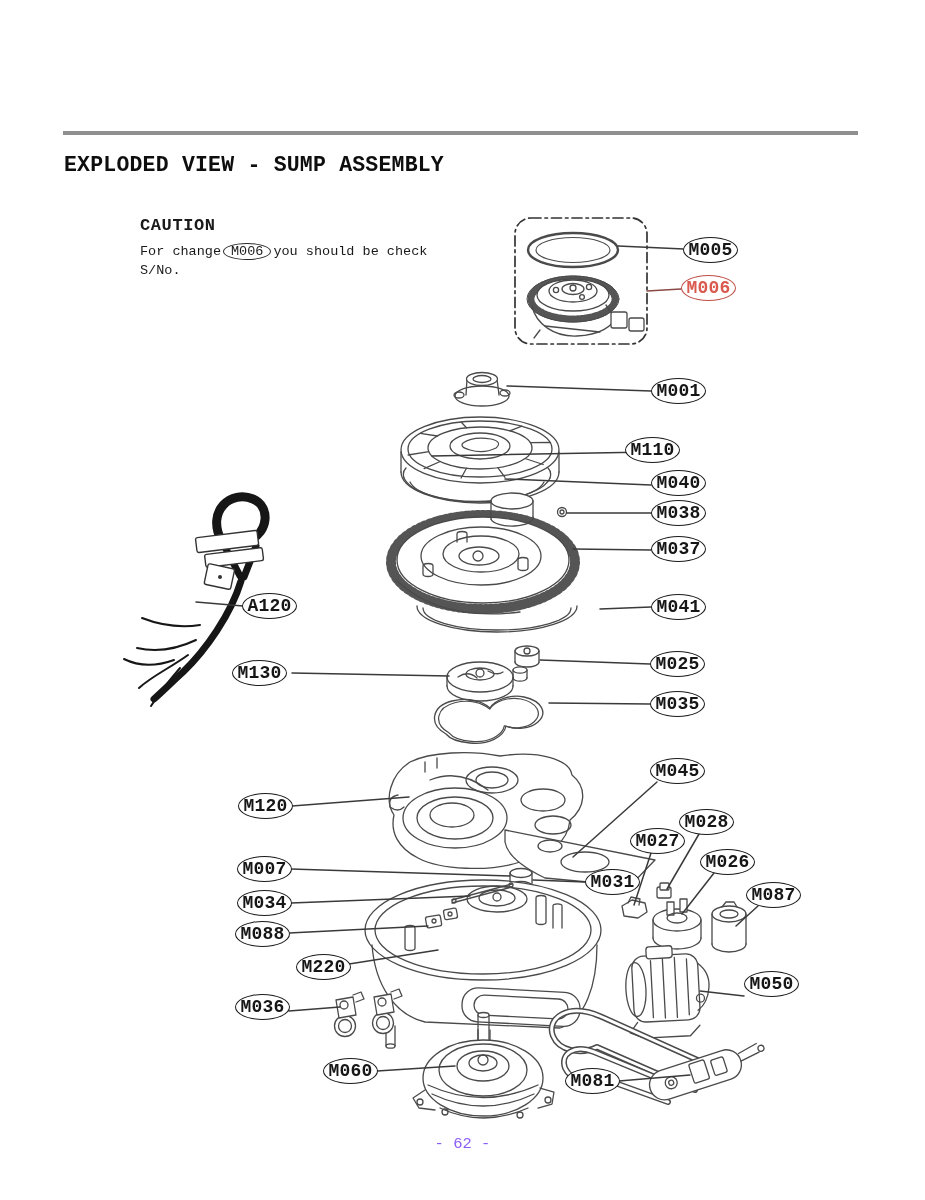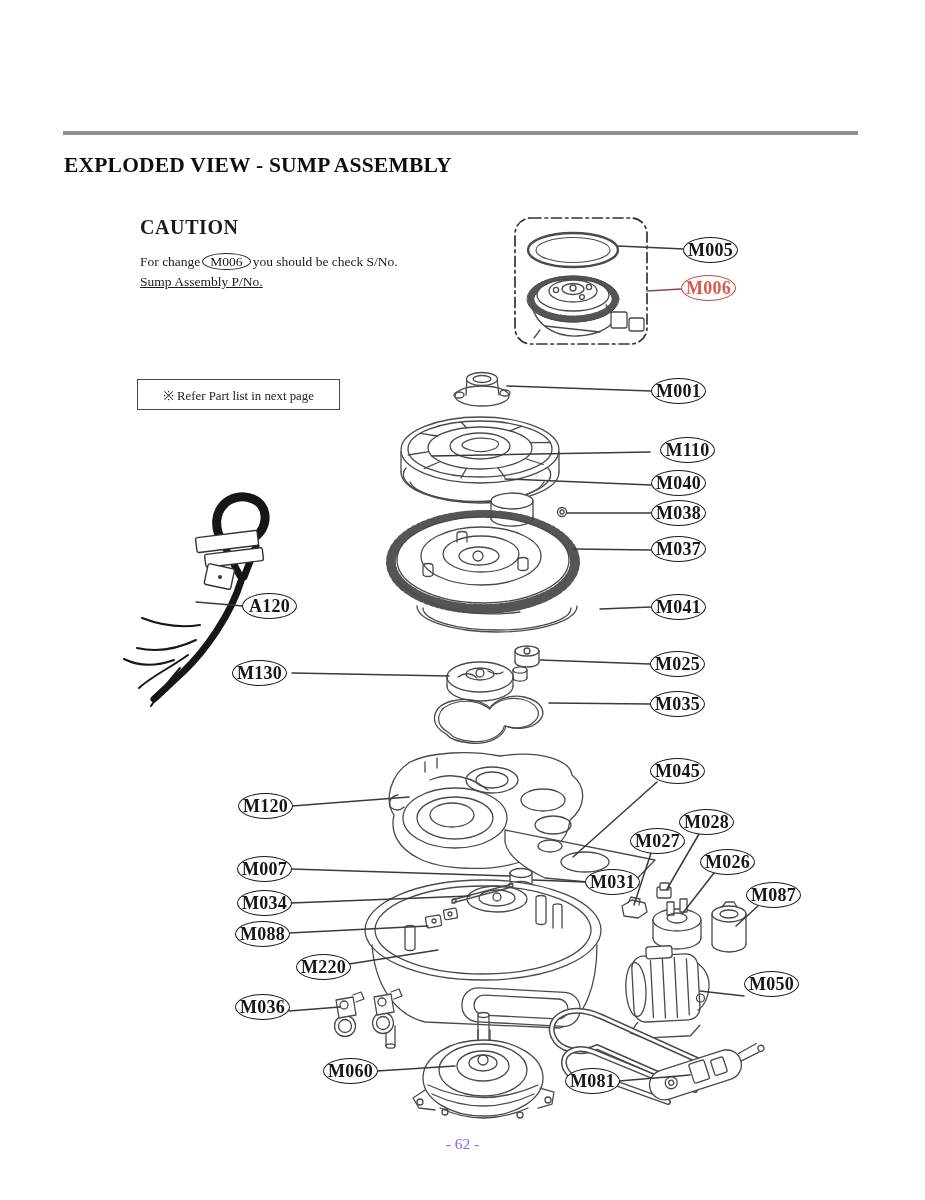--- a/index.html
+++ b/index.html
@@ -1,23 +1,23 @@
 <!DOCTYPE html>
 <html><head>
 <meta charset="utf-8">
 <style>
   html,body{margin:0;padding:0;background:#e8e8e8;}
   #page{position:relative;width:925px;height:1200px;background:#ffffff;margin:0 auto;
-        font-family:Liberation Serif, serif;color:#111;overflow:hidden;}
+        font-family:Liberation Mono, monospace;color:#111;overflow:hidden;}
   .rule{position:absolute;left:63px;top:131px;width:795px;height:4px;background:#8f8f8f;}
   .title{position:absolute;left:64px;top:153px;font-size:21.5px;font-weight:bold;
          letter-spacing:0.2px;color:#0e0e0e;}
   
   .caution{position:absolute;left:140px;top:216px;width:300px;font-size:13.5px;color:#1a1a1a;}
-  .caution h3{margin:0 0 13px 0;font-size:20px;letter-spacing:0.6px;}
+  .caution h3{margin:0 0 7px 0;font-size:17px;letter-spacing:0.6px;}
   .caution .l1{line-height:19px;}
   .oval-inline{display:inline-block;border:1.6px solid #2a2a2a;border-radius:50%;
                padding:0 7px;margin:0 2px;line-height:15px;}
   .caution .l2{text-decoration:underline;margin-top:3px;}
   table.ctab{border-collapse:collapse;margin-top:8px;width:288px;table-layout:fixed;}
   table.ctab td{border:1.4px solid #222;text-align:center;font-size:13px;
                 padding:1px 2px;vertical-align:middle;}
   table.ctab td.c1{width:96px;}
   td.multiline{white-space:pre-line;line-height:17px;}
   .notebox{position:absolute;left:137px;top:379px;width:201px;height:29px;border:1.3px solid #4a4a4a;
@@ -35,24 +35,22 @@
 <body>
 
 <div id="page">
 
   <div class="rule"></div>
   <div class="title">EXPLODED VIEW - SUMP ASSEMBLY</div>
 
   <div class="caution">
     <h3>CAUTION</h3>
     <div class="l1"><span>For change</span><span class="oval-inline">M006</span><span>you should be check S/No.</span></div>
-    <div class="l2">Sump Assembly P/No.</div>
   </div>
 
-  <div class="notebox">※ Refer Part list in next page</div>
 
   <svg class="art" width="925" height="1200" viewBox="0 0 925 1200">
     <g stroke="#4a4a4a" fill="none" stroke-width="1.3" stroke-linecap="round" stroke-linejoin="round">
 
       <rect x="515" y="218" width="132" height="126" rx="16" stroke-dasharray="10 4 2.5 4" stroke-width="1.7" stroke="#333"></rect>
 
       <g>
         <ellipse cx="573" cy="250" rx="45" ry="17" stroke-width="2.4"></ellipse>
         <ellipse cx="573" cy="250" rx="37" ry="12.5" stroke-width="1.1"></ellipse>
       </g>
@@ -321,21 +319,21 @@
         <path d="M 744 996 L 700 991"></path>
         <path d="M 377 1071 L 455 1066"></path>
         <path d="M 619 1081 L 690 1075"></path>
       </g>
     </g>
   </svg>
 
   <div class="lbl" style="left:683px;top:237px">M005</div>
   <div class="lbl red" style="left:681px;top:275px">M006</div>
   <div class="lbl" style="left:651px;top:378px">M001</div>
-  <div class="lbl" style="left:660px;top:437px">M110</div>
+  <div class="lbl" style="left:625px;top:437px">M110</div>
   <div class="lbl" style="left:651px;top:470px">M040</div>
   <div class="lbl" style="left:651px;top:500px">M038</div>
   <div class="lbl" style="left:651px;top:536px">M037</div>
   <div class="lbl" style="left:651px;top:594px">M041</div>
   <div class="lbl" style="left:242px;top:593px">A120</div>
   <div class="lbl" style="left:232px;top:660px">M130</div>
   <div class="lbl" style="left:650px;top:651px">M025</div>
   <div class="lbl" style="left:650px;top:691px">M035</div>
   <div class="lbl" style="left:650px;top:758px">M045</div>
   <div class="lbl" style="left:238px;top:793px">M120</div>

